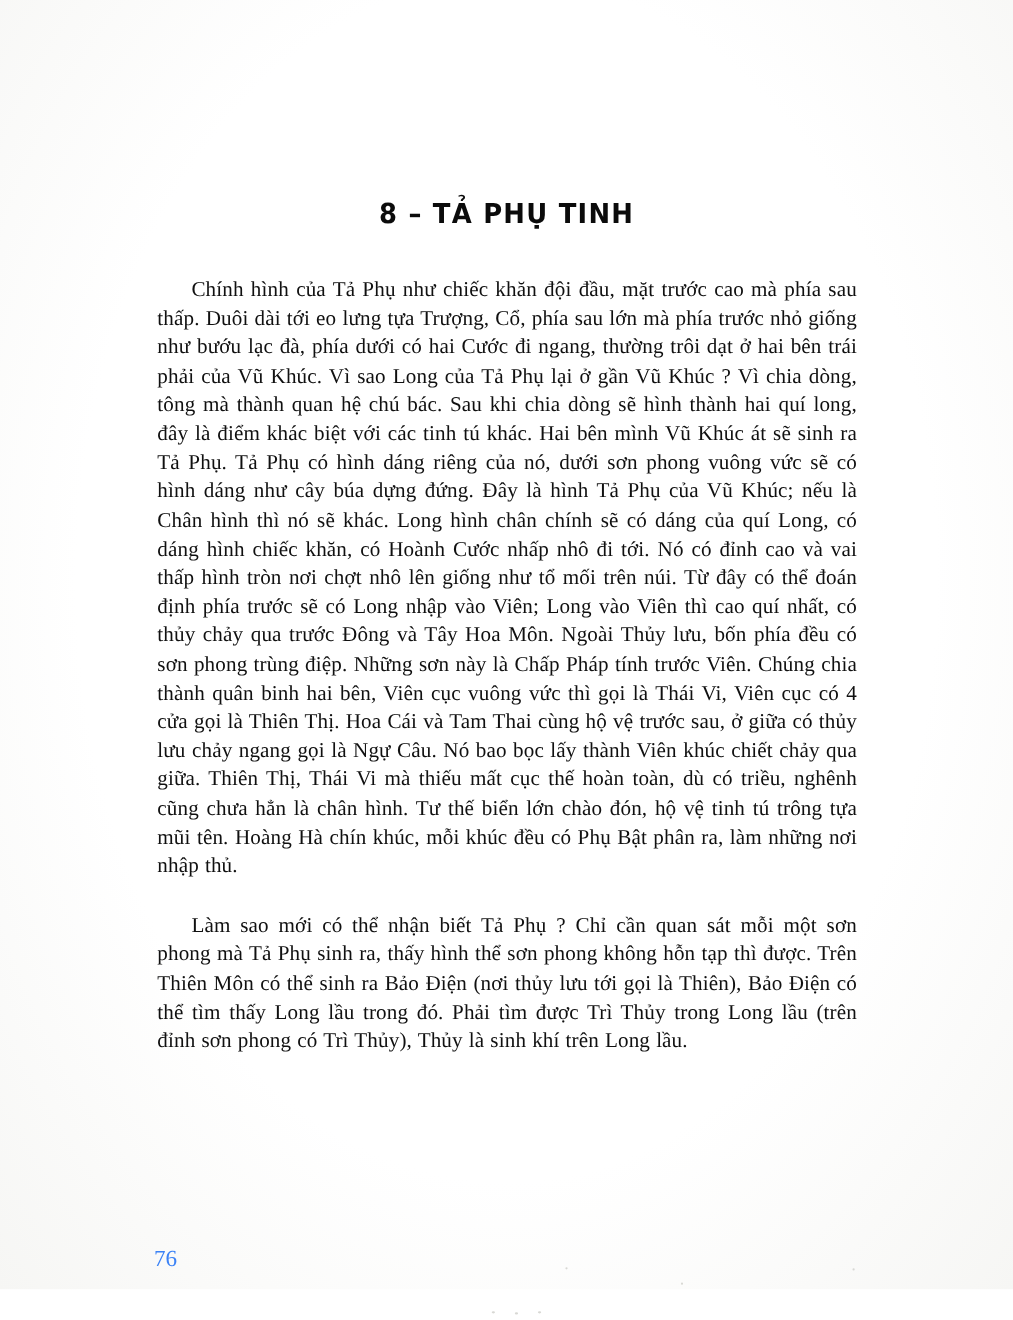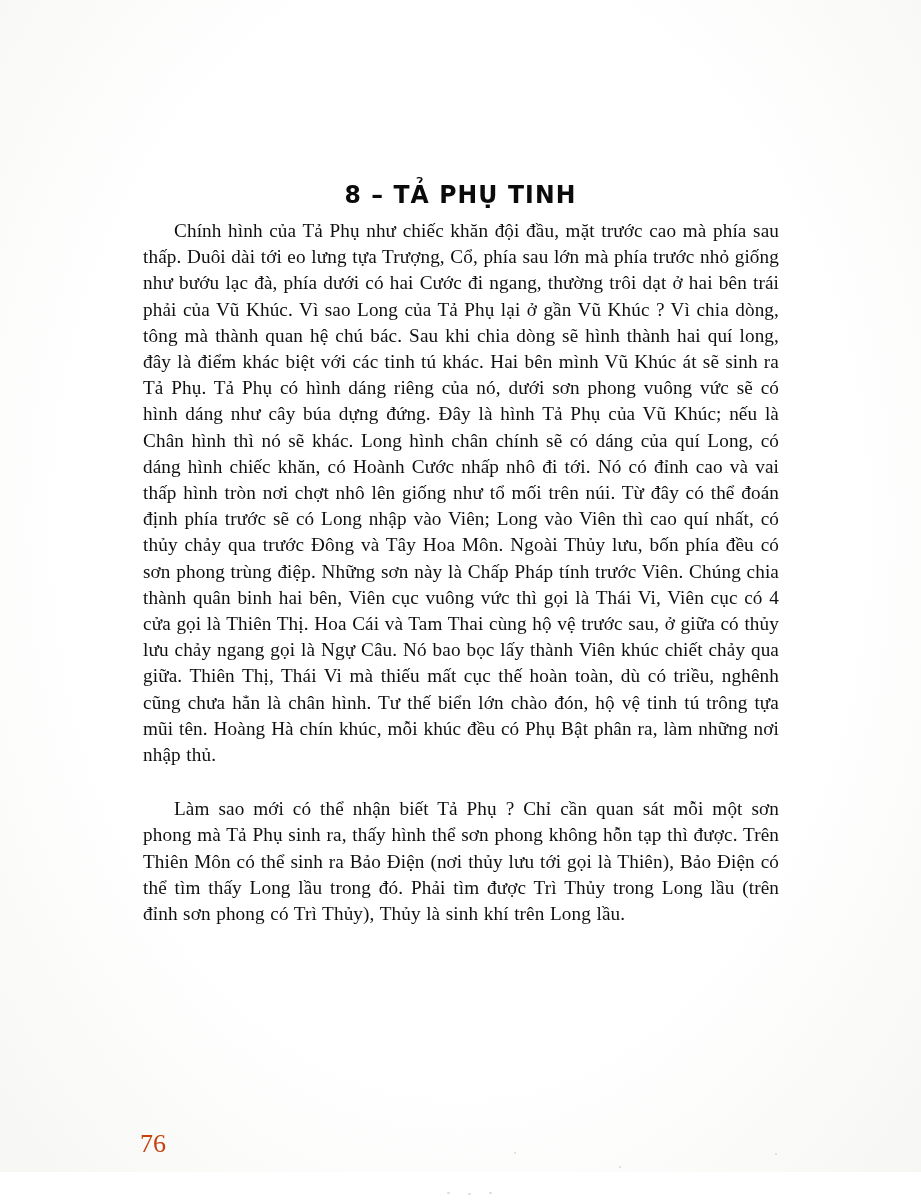--- a/index.html
+++ b/index.html
@@ -45,21 +45,21 @@
     font-weight: 700;
     font-size: 25px;
     letter-spacing: 1.2px;
     color: #0b0b0b;
     transform: scaleX(0.94);
   }
 
   .body-block {
     position: absolute;
     left: 143px;
-    top: 218px;
+    top: 251px;
     width: 636px;
   }
 
   p.para {
     margin: 0;
     text-align: justify;
     text-justify: inter-word;
     font-size: 19.2px;
     line-height: 26.2px;
     letter-spacing: 0.12px;
@@ -68,23 +68,23 @@
     color: #101010;
   }
   p.para + p.para {
     margin-top: 28px;
   }
 
   .page-number {
     position: absolute;
     left: 140px;
     top: 1133px;
-    font-size: 26px;
+    font-size: 21px;
     line-height: 22px;
-    color: #c2410c;
+    color: #3b82f6;
     font-family: "Liberation Serif", "DejaVu Serif", serif;
   }
 
   .speck {
     position: absolute;
     background: #d8d8d4;
     border-radius: 50%;
     pointer-events: none;
   }
 </style>

